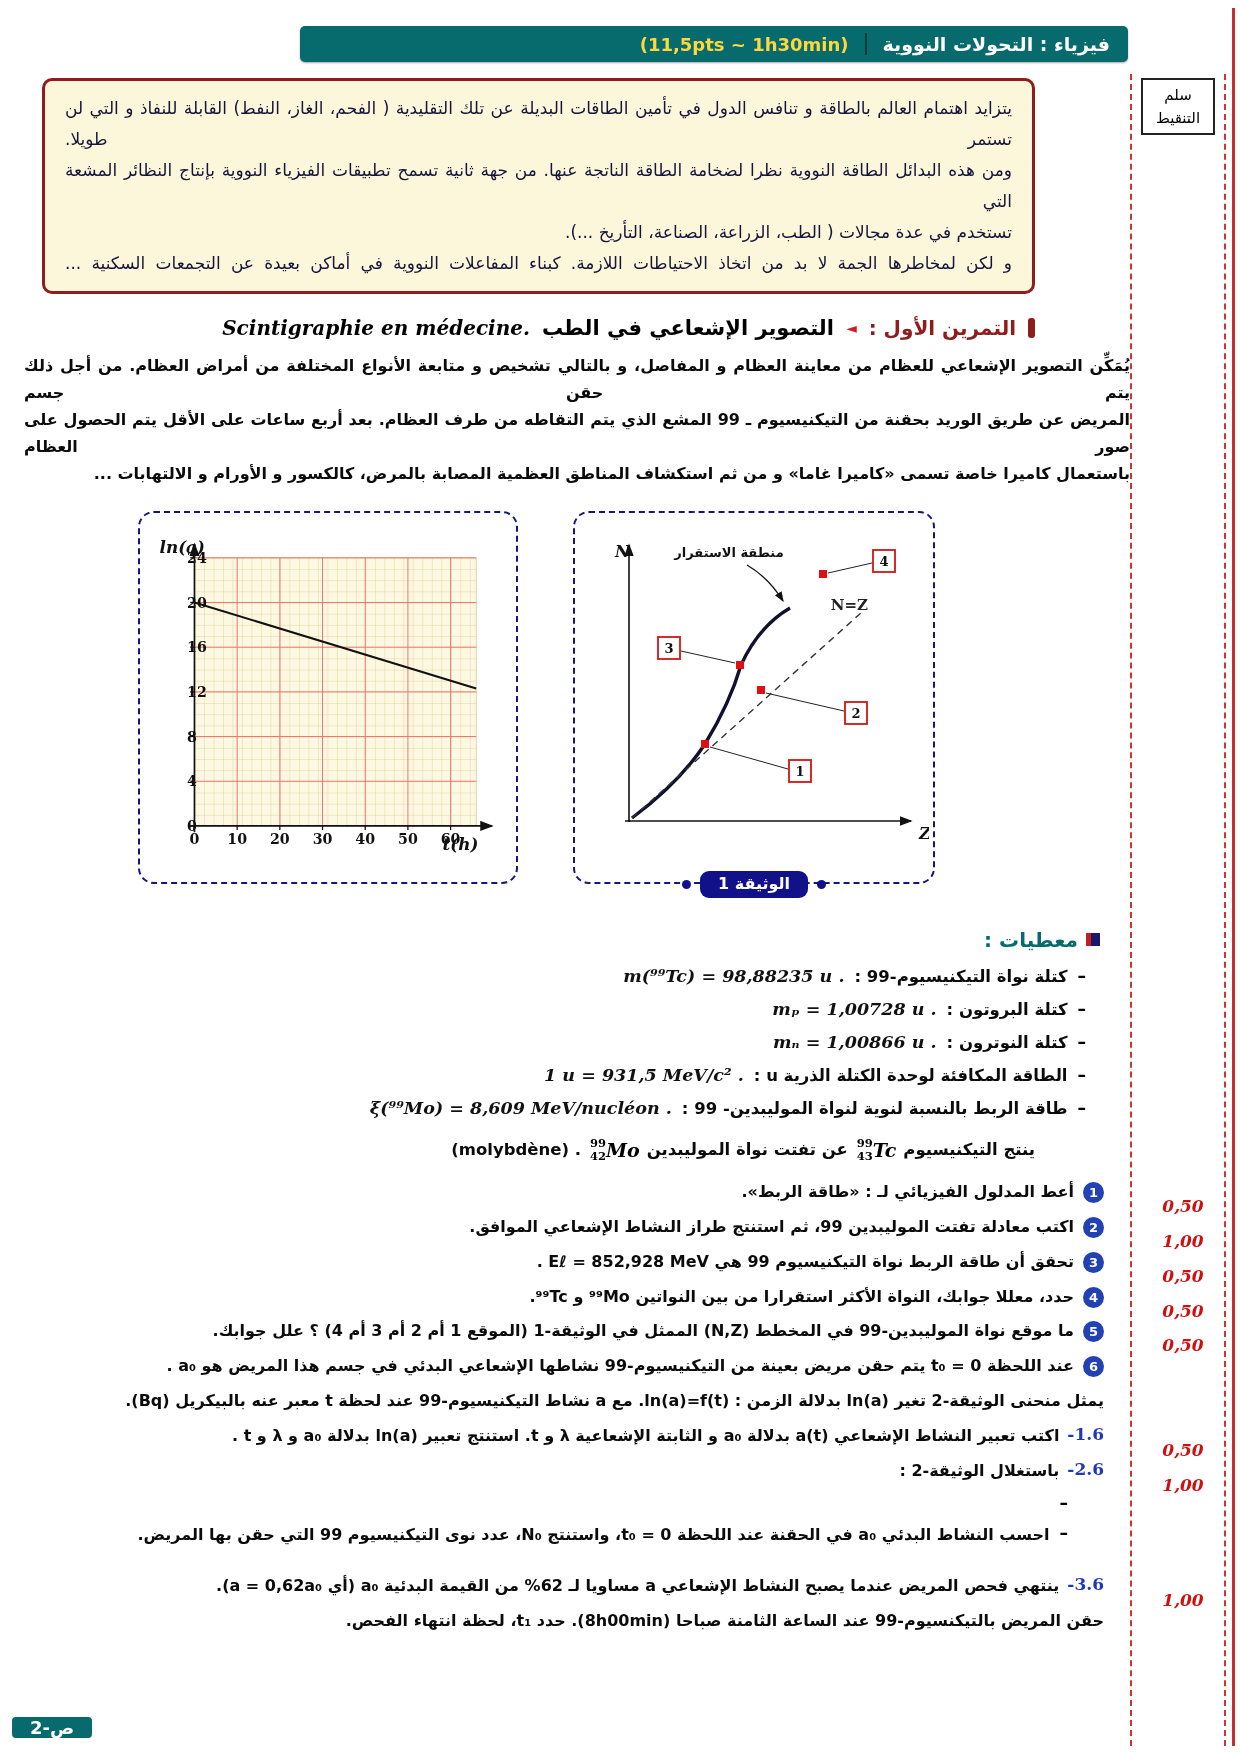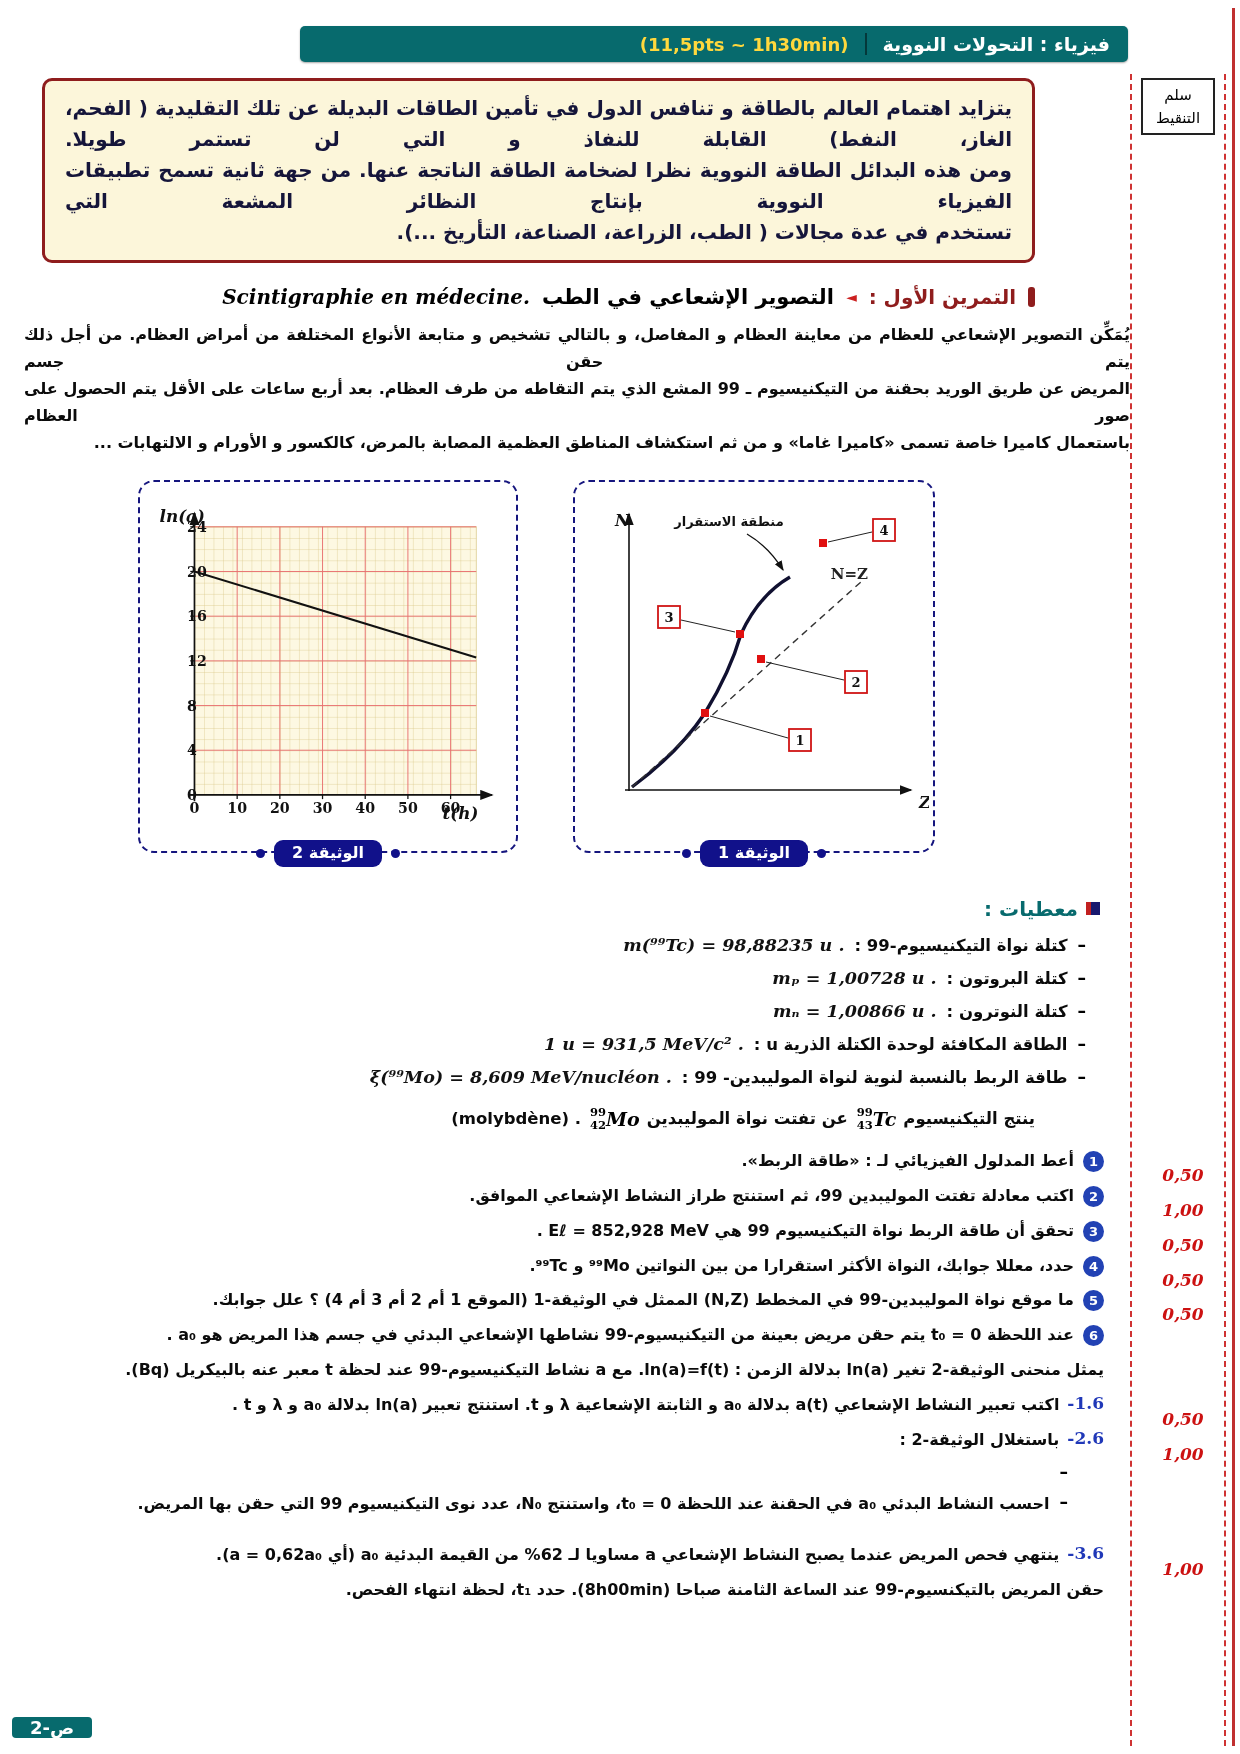--- a/index.html
+++ b/index.html
@@ -19,21 +19,21 @@
                  border-left:2px dashed #cf3333; border-right:2px dashed #cf3333; }
   .grade-header { margin:4px auto 0; width:74px; border:2px solid #222; background:#fff;
                   text-align:center; font-weight:normal; font-size:15px; line-height:1.5; padding:4px 2px; }
   .redline { position:absolute; top:8px; bottom:8px; right:5px; width:0; border-right:3px solid #c03030; }
 
   .main { margin:0 110px 0 24px; position:relative; }
 
   
   .intro-box { background:#fcf6da; border:3px solid #8f1d1d; border-radius:10px;
                padding:12px 20px; margin:16px 95px 0 18px; }
-  .intro-line { font-size:20px; font-weight:bold; color:#15153a; line-height:31px; text-align:right; }
+  .intro-line { font-size:17px; font-weight:normal; color:#15153a; line-height:31px; text-align:right; }
   div.intro-line:nth-of-type(1), div.intro-line:nth-of-type(2), div.intro-line:nth-of-type(4)
                { text-align:justify; text-align-last:justify; }
 
   
   .ex-title { display:flex; align-items:center; gap:12px; margin:22px 95px 0 0; }
   .ex-bullet { width:7px; height:20px; background:#8f1d1d; border-radius:3px; display:inline-block; }
   .ex-label { color:#8f1d1d; font-weight:800; font-size:20px; }
   .ex-arrow { color:#cc2020; font-size:14px; }
   .ex-ar { color:#000; font-weight:800; font-size:21px; }
   .ex-fr { font-family:"DejaVu Serif", serif; font-style:italic; font-weight:bold; font-size:20px; color:#000; }
@@ -133,20 +133,21 @@
   <main class="main">
 
     <div class="intro-box">
 
         <div class="intro-line" data-item=".">يتزايد اهتمام العالم بالطاقة و تنافس الدول في تأمين الطاقات البديلة عن تلك التقليدية ( الفحم، الغاز، النفط) القابلة للنفاذ و التي لن تستمر طويلا.</div>
 
         <div class="intro-line" data-item=".">ومن هذه البدائل الطاقة النووية نظرا لضخامة الطاقة الناتجة عنها. من جهة ثانية تسمح تطبيقات الفيزياء النووية بإنتاج النظائر المشعة التي</div>
 
         <div class="intro-line" data-item=".">تستخدم في عدة مجالات ( الطب، الزراعة، الصناعة، التأريخ ...).</div>
 
+        <div class="intro-line" data-item=".">و لكن لمخاطرها الجمة لا بد من اتخاذ الاحتياطات اللازمة.  كبناء المفاعلات النووية في أماكن بعيدة عن التجمعات السكنية ...</div>
       </div>
 
     <div class="ex-title">
       <span class="ex-bullet"></span>
       <span class="ex-label">التمرين الأول :</span>
       <span class="ex-arrow">◄</span>
       <span class="ex-ar">التصوير الإشعاعي في الطب</span>
       <span class="ex-fr" dir="ltr">Scintigraphie en médecine.</span>
     </div>
 
@@ -256,25 +257,20 @@
               <line x1="48" y1="35" x2="316" y2="35" class="major"></line>
               <line x1="44" y1="35" x2="48" y2="35" class="tick"></line>
               <text x="41" y="40" class="ticklbl" text-anchor="end">24</text>
               <polyline points="48,77.5 315.96,159.3125" class="dataline"></polyline>
             </g>
           <line class="axis" x1="48" y1="296" x2="48" y2="22" marker-end="url(#ahA)"></line>
           <line class="axis" x1="43" y1="290" x2="331" y2="290" marker-end="url(#ahA)"></line>
           <text class="axislbl" x="58" y="30">ln(a)</text>
           <text class="axislbl" x="318" y="313">t(h)</text>
         </svg>
-        <figcaption class="fig-caption">
-          <span class="cap-dot"></span>
-          <span class="cap-pill">الوثيقة 2</span>
-          <span class="cap-dot"></span>
-        </figcaption>
       </figure>
 
     </div>
 
     <section class="data-sec">
       <div class="data-heading">
         <span class="data-bullet"></span>
         <span>معطيات :</span>
       </div>
       <div class="data-items">

